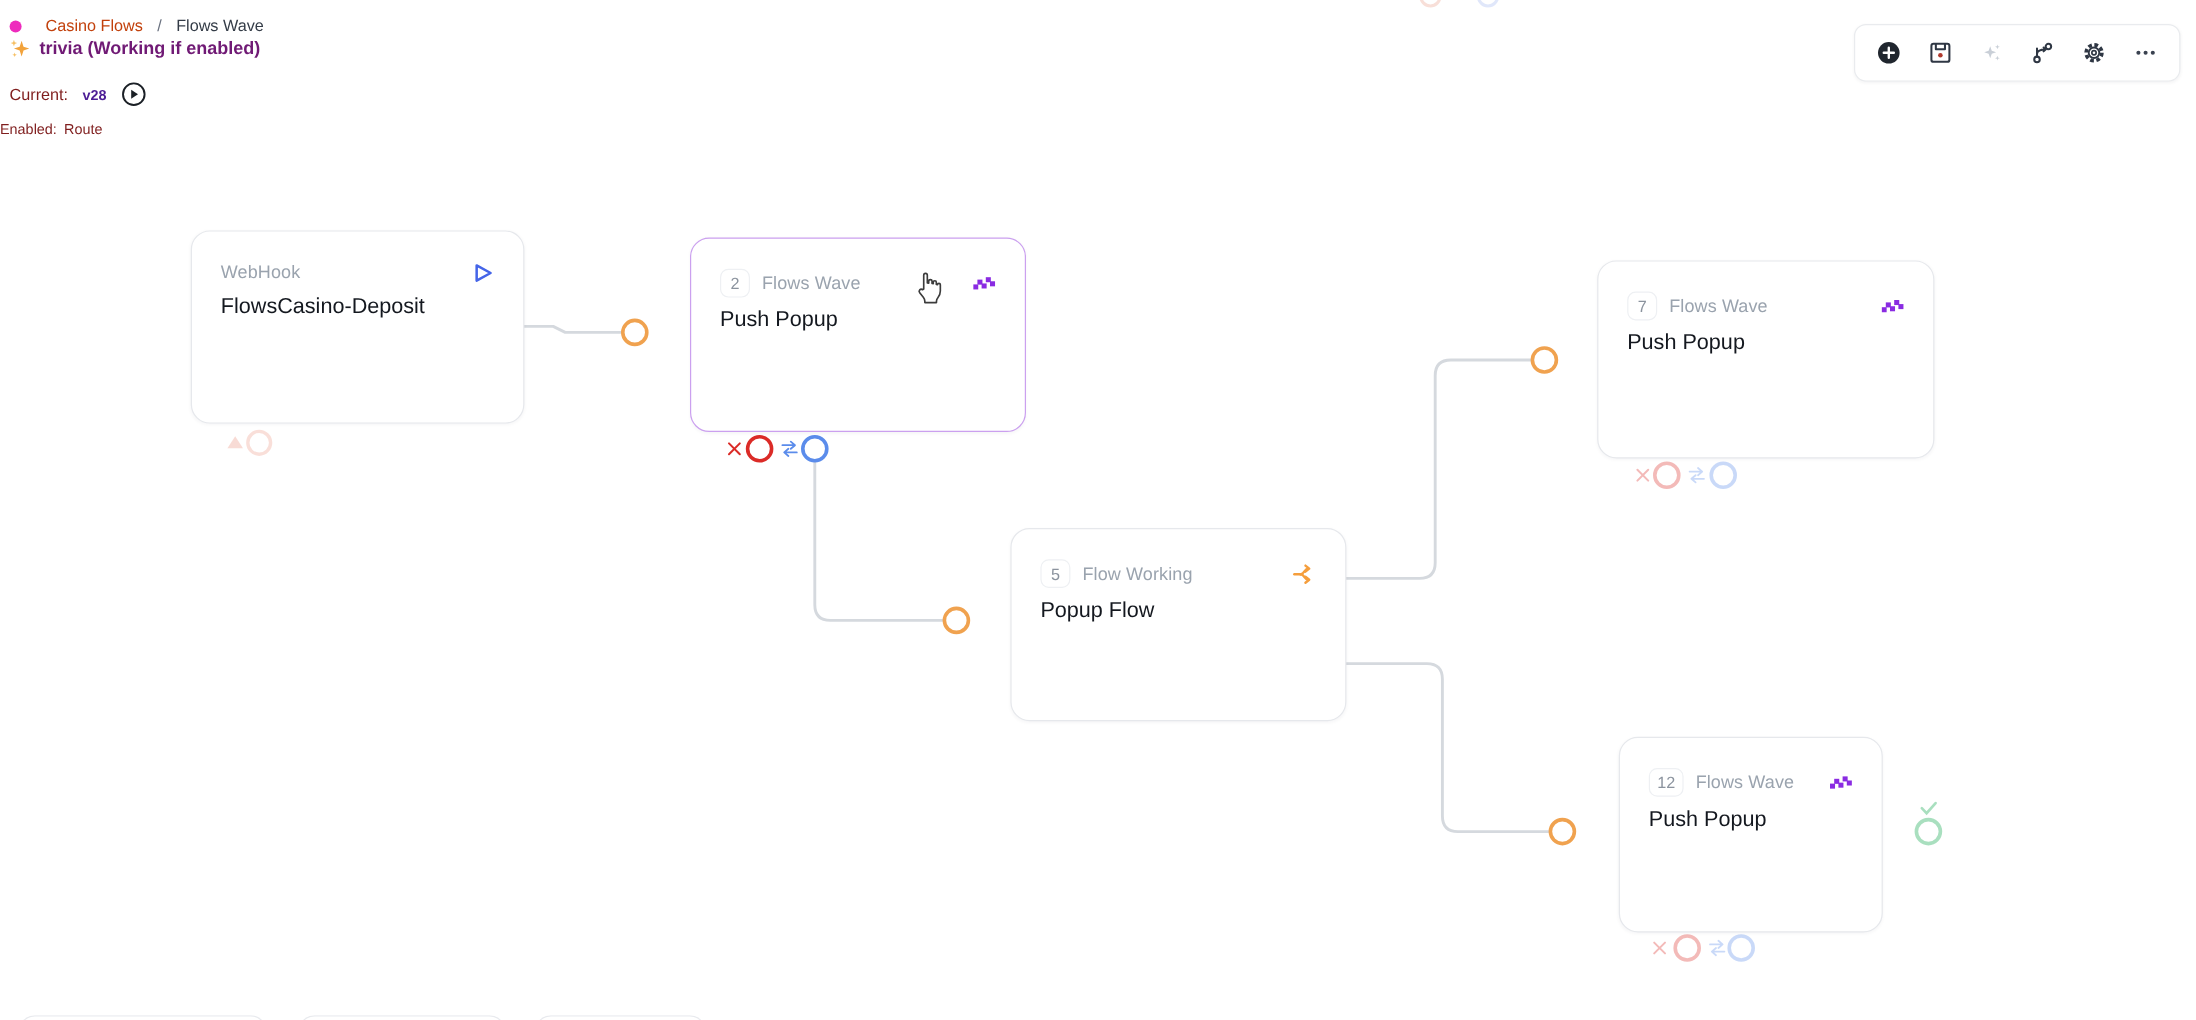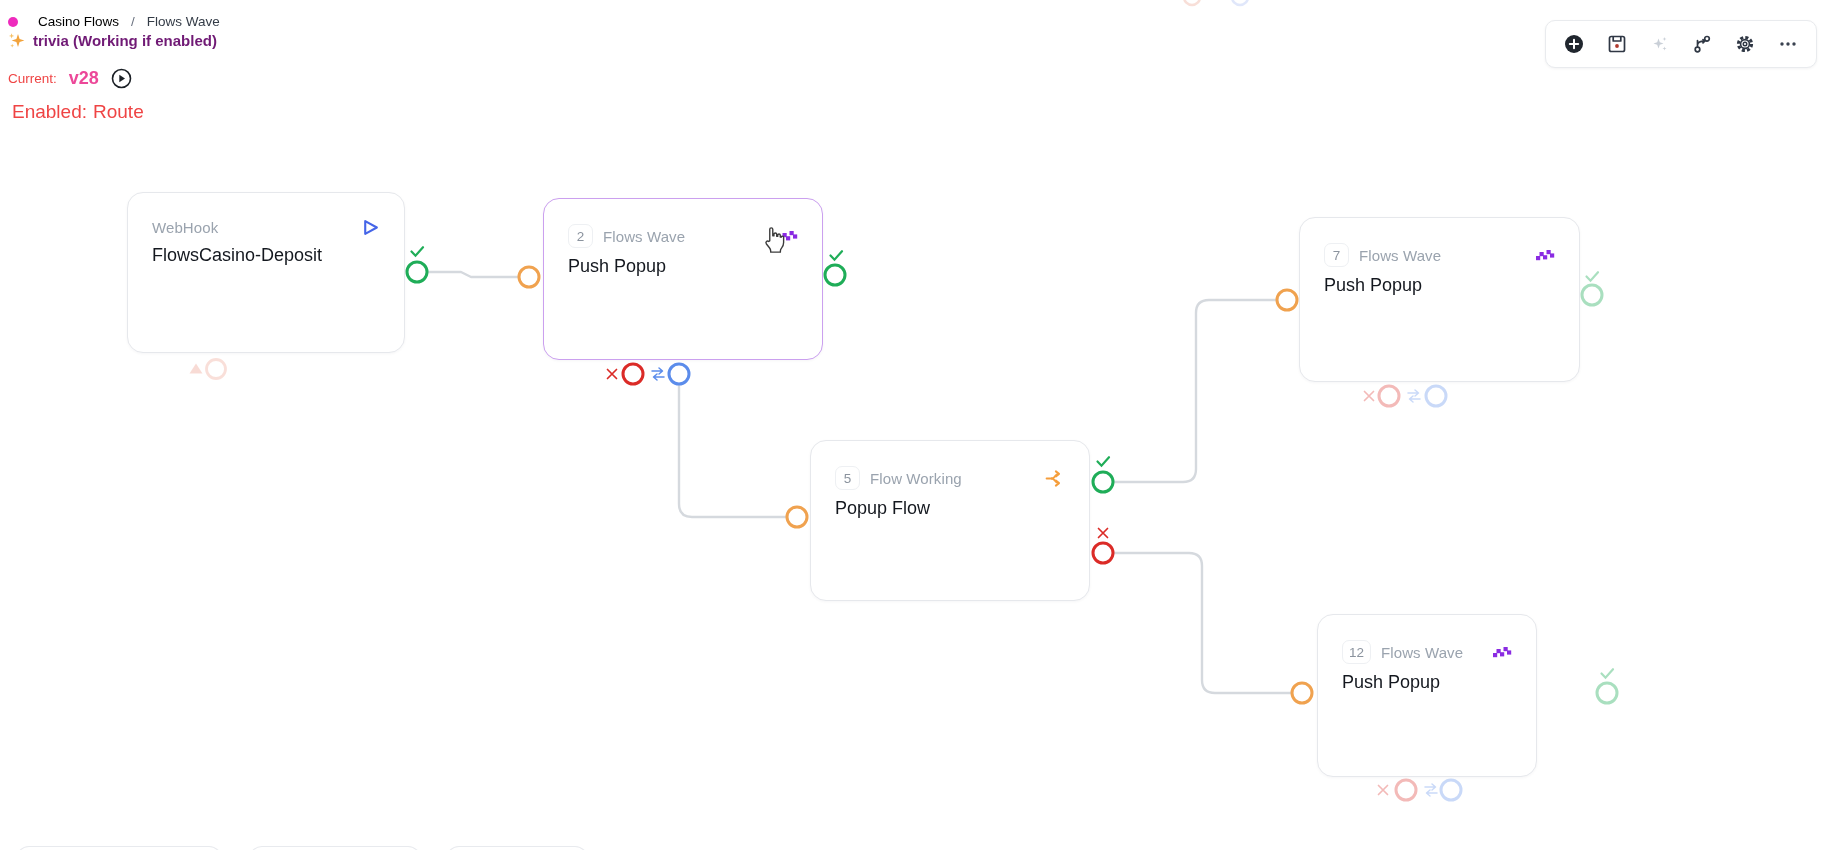--- a/index.html
+++ b/index.html
@@ -4,42 +4,42 @@
 <style>
   * { margin:0; padding:0; box-sizing:border-box; }
   html,body { width:1830px; height:850px; background:#ffffff; overflow:hidden;
               font-family:"Liberation Sans", sans-serif; }
   .canvas { position:relative; width:1830px; height:850px; }
 
   
   .hdr-row { position:absolute; display:flex; align-items:center; }
   .breadcrumb { left:8px; top:14px; gap:10px; font-size:13.5px; }
   .bc-dot { width:10px; height:10px; border-radius:50%; background:#ee2bbd; margin-right:10px; }
-  .bc-link { color:#000000; text-decoration:none; cursor:pointer; }
+  .bc-link { color:#c2410c; text-decoration:none; cursor:pointer; }
   .bc-sep { color:#6b7280; margin:0 2px; }
   .bc-cur { color:#343c47; }
   .title-row { left:8px; top:32px; gap:8px; }
   .flow-title { font-size:15px; font-weight:bold; color:#701a75; }
   .current-row { left:8px; top:68px; gap:12px; font-size:13.5px; }
-  .muted { color:#ef4444; }
-  .version { color:#ec4899; font-weight:bold; font-size:18px; }
+  .muted { color:#7f1d1d; }
+  .version { color:#4c1d95; font-weight:bold; font-size:12px; }
   .play-version { width:21px; height:21px; display:flex; align-items:center; justify-content:center; cursor:pointer; background:none; border:none; }
-  .enabled-row { left:12px; top:101px; gap:6px; font-size:19px; }
+  .enabled-row { left:0; top:101px; gap:6px; font-size:12px; }
 
   
   .toolbar { position:absolute; left:1545px; top:20px; width:272px; height:48px;
              background:#fff; border:1px solid #e9ebee; border-radius:10px;
              box-shadow:0 1px 3px rgba(16,24,40,.05);
              display:flex; align-items:center; justify-content:space-between; padding:0 13px; }
   .tb-btn { width:30px; height:30px; display:flex; align-items:center; justify-content:center;
             background:none; border:none; cursor:pointer; border-radius:6px; }
 
   
   .node { position:absolute; background:#fff; border:1.5px solid #e6e8ec; border-radius:16px;
-          padding:25px 24px 0 24px; box-shadow:0 1px 3px rgba(16,24,40,.04); cursor:grab; }
+          padding:25px 24px 0 24px; box-shadow:0 1px 3px rgba(16,24,40,.04); cursor:grab;margin-left:32px; }
   .node.selected { border-color:#cba0ef; }
   .node-head { display:flex; align-items:center; gap:10px; color:#9aa3ae; font-size:15px; }
   .badge { min-width:25px; height:24px; padding:0 6px; border:1.5px solid #eef0f3; border-radius:7px;
            display:flex; align-items:center; justify-content:center; font-size:13.5px; color:#8b939e; }
   .node-type { letter-spacing:.1px; }
   .head-icon { margin-left:auto; display:flex; align-items:center; }
   .node-title { margin-top:8px; font-size:18px; color:#14181f; }
 
   
   .peek { position:absolute; top:846px; height:14px; background:#fff;

